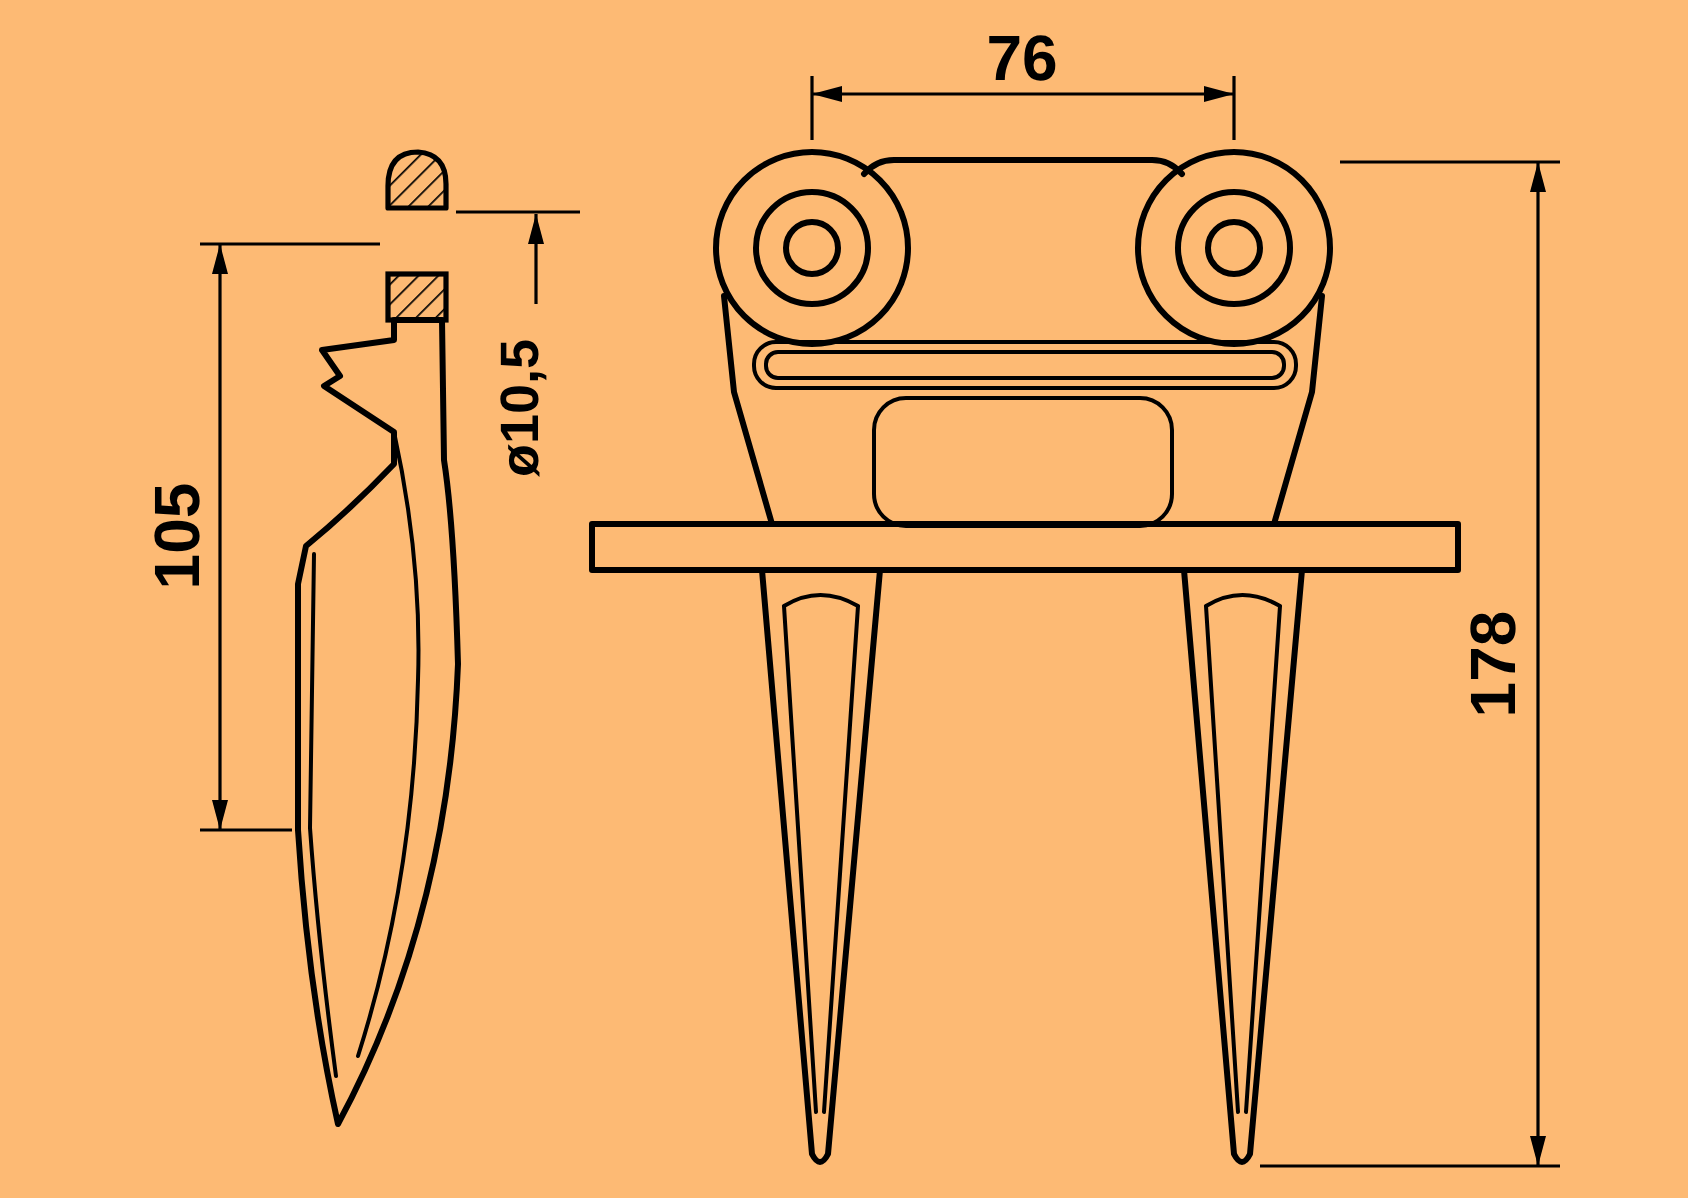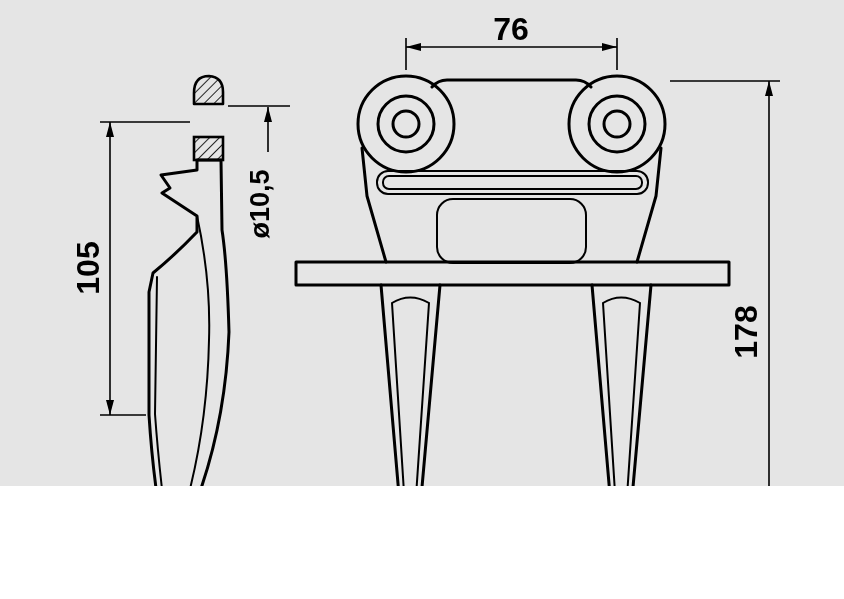--- a/index.html
+++ b/index.html
@@ -3,22 +3,22 @@
 <meta charset="utf-8">
 <style>
   html, body {
     margin: 0;
     padding: 0;
     background: #ffffff;
   }
   #stage {
     position: relative;
     width: 844px;
-    height: 486px;
-    background: #e5e5e5;
+    height: 599px;
+    background: #fdba74;
     overflow: hidden;
   }
   svg text {
     font-family: "Liberation Sans", sans-serif;
     font-weight: bold;
     fill: #000000;
   }
   .dim-text   { font-size: 32px; }
   .dim-text-s { font-size: 27px; }
   .outline { fill: none; stroke: #000; stroke-width: 3;   stroke-linejoin: round; stroke-linecap: round; }

